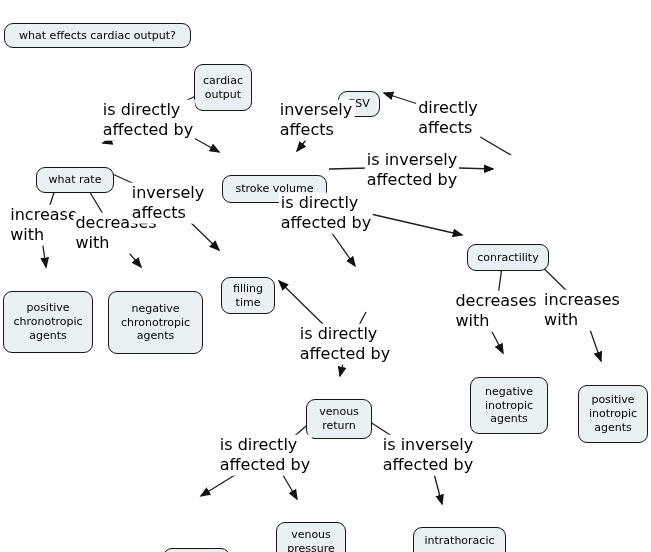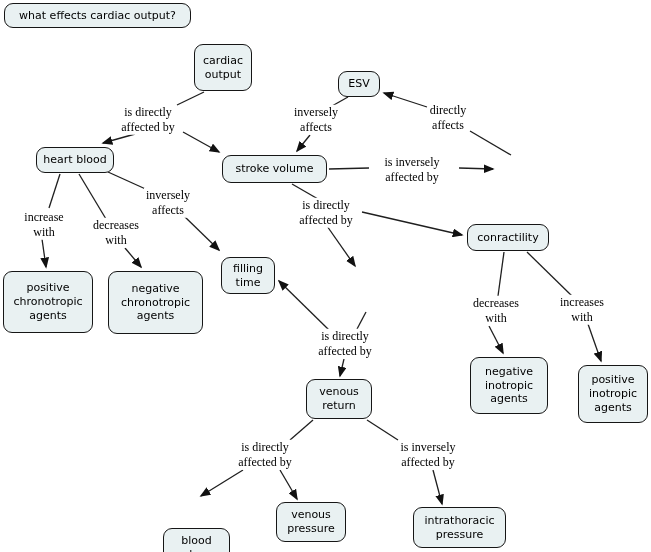--- a/index.html
+++ b/index.html
@@ -7,26 +7,26 @@
     position:relative;width:651px;height:552px;background:#ffffff;
     font-family:"DejaVu Sans","Liberation Sans",sans-serif;overflow:hidden;
   }
   #edges{position:absolute;left:0;top:0;width:651px;height:552px;}
   #edges line{stroke:#1f1f1f;stroke-width:1.3;}
   .node{
     position:absolute;box-sizing:border-box;
     background:#e9f1f2;border:1.5px solid #161616;border-radius:9px;
     display:flex;align-items:center;justify-content:center;
     text-align:center;font-size:11px;line-height:1.27;color:#000;
-    white-space:pre-line;padding:2px 2px;
+    white-space:pre-line;padding:2px 2px;margin-top:20px;
   }
   .link-label{
     position:absolute;transform:translate(-50%,-50%);
-    text-align:center;font-size:12px;line-height:1.27;color:#000;
-    white-space:pre-line;background:#ffffff;padding:0 2px;font-family:Liberation Serif, serif;
+    font-size:16px;line-height:1.27;color:#000;
+    white-space:pre-line;background:#ffffff;padding:0 2px;
   }
 </style>
 </head>
 <body>
 
 <div id="canvas">
 
   <svg id="edges" xmlns="http://www.w3.org/2000/svg">
     <defs>
       <marker id="arrow" viewBox="0 0 10 8" refX="8.5" refY="4" markerWidth="11" markerHeight="9" orient="auto" markerUnits="userSpaceOnUse">
@@ -64,21 +64,21 @@
       <line x1="280" y1="470" x2="297" y2="499" marker-end="url(#arrow)"></line>
       <line x1="367" y1="420" x2="398" y2="440"></line>
       <line x1="433" y1="470" x2="442" y2="504" marker-end="url(#arrow)"></line>
     </g>
   </svg>
 
   <div class="node" style="left:4px;top:3px;width:187px;height:25px;">what effects cardiac output?</div>
   <div class="node" style="left:194px;top:44px;width:58px;height:47px;">cardiac
 output</div>
   <div class="node" style="left:338px;top:71px;width:42px;height:26px;">ESV</div>
-  <div class="node" style="left:36px;top:147px;width:78px;height:26px;">heart blood</div>
+  <div class="node" style="left:36px;top:147px;width:78px;height:26px;">what rate</div>
   <div class="node" style="left:222px;top:155px;width:105px;height:28px;">stroke volume</div>
   <div class="node" style="left:221px;top:257px;width:54px;height:37px;">filling
 time</div>
   <div class="node" style="left:467px;top:224px;width:82px;height:27px;">conractility</div>
   <div class="node" style="left:3px;top:271px;width:90px;height:62px;">positive
 chronotropic
 agents</div>
   <div class="node" style="left:108px;top:271px;width:95px;height:63px;">negative
 chronotropic
 agents</div>

